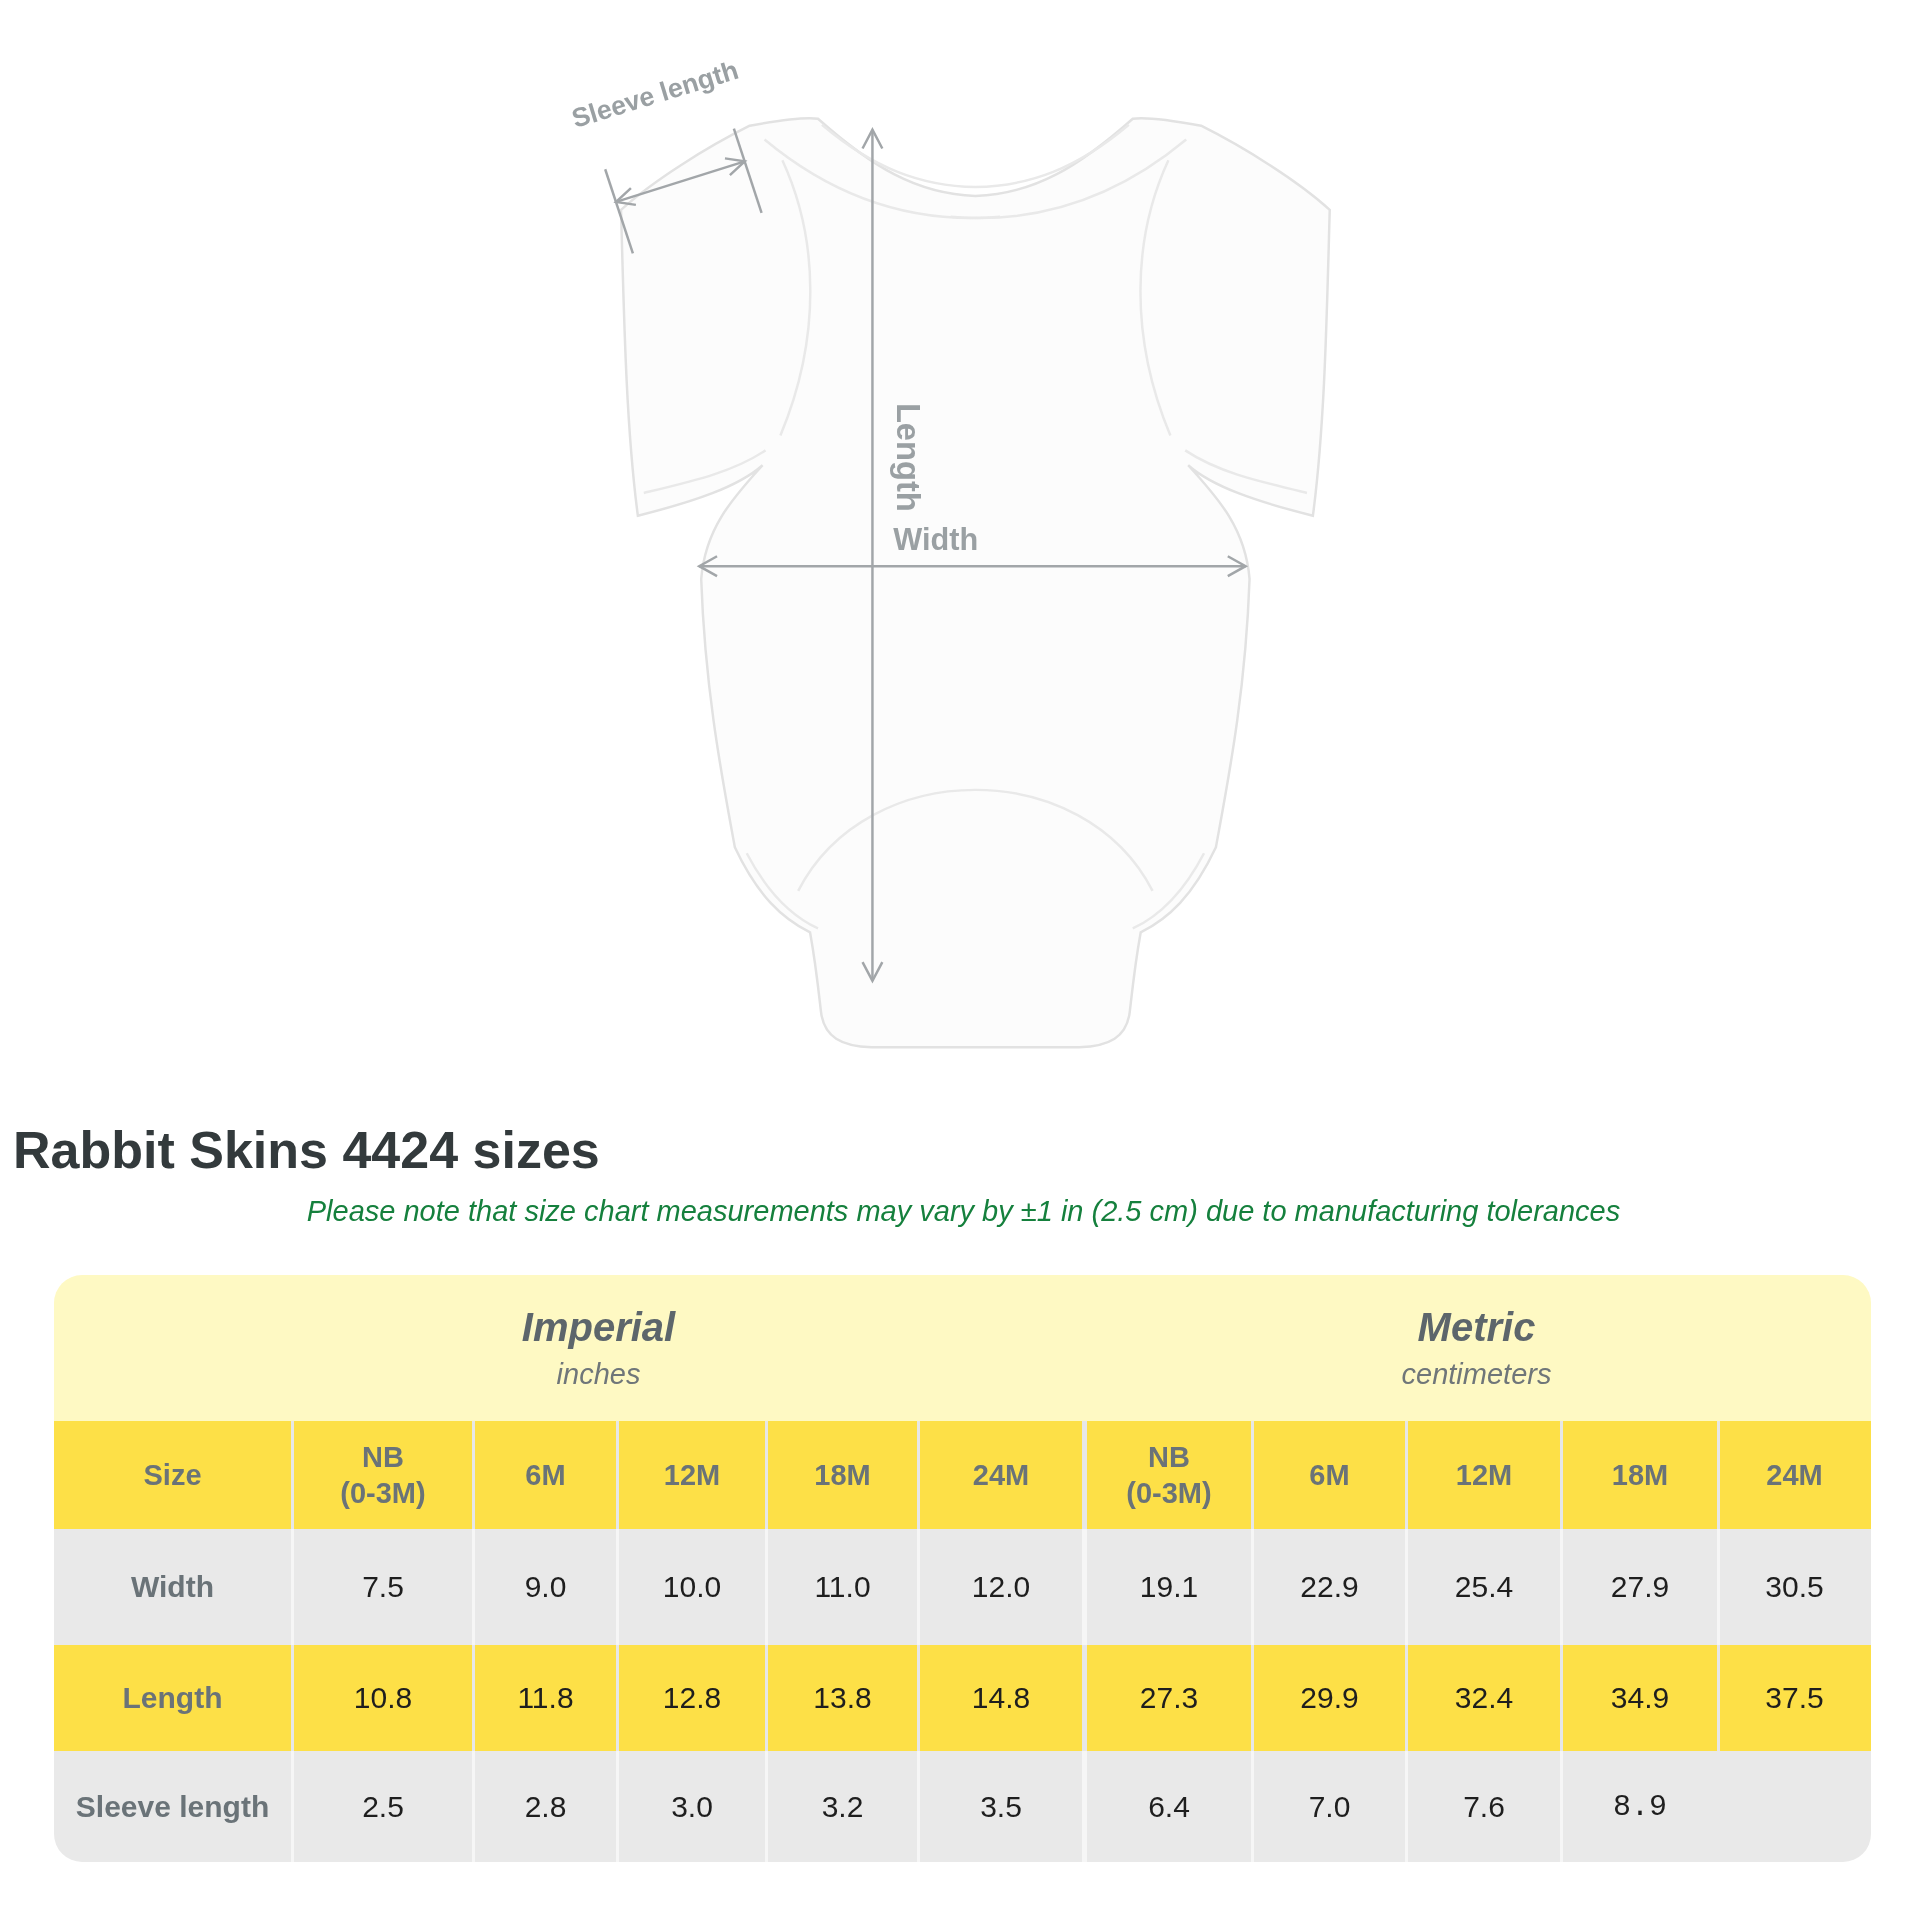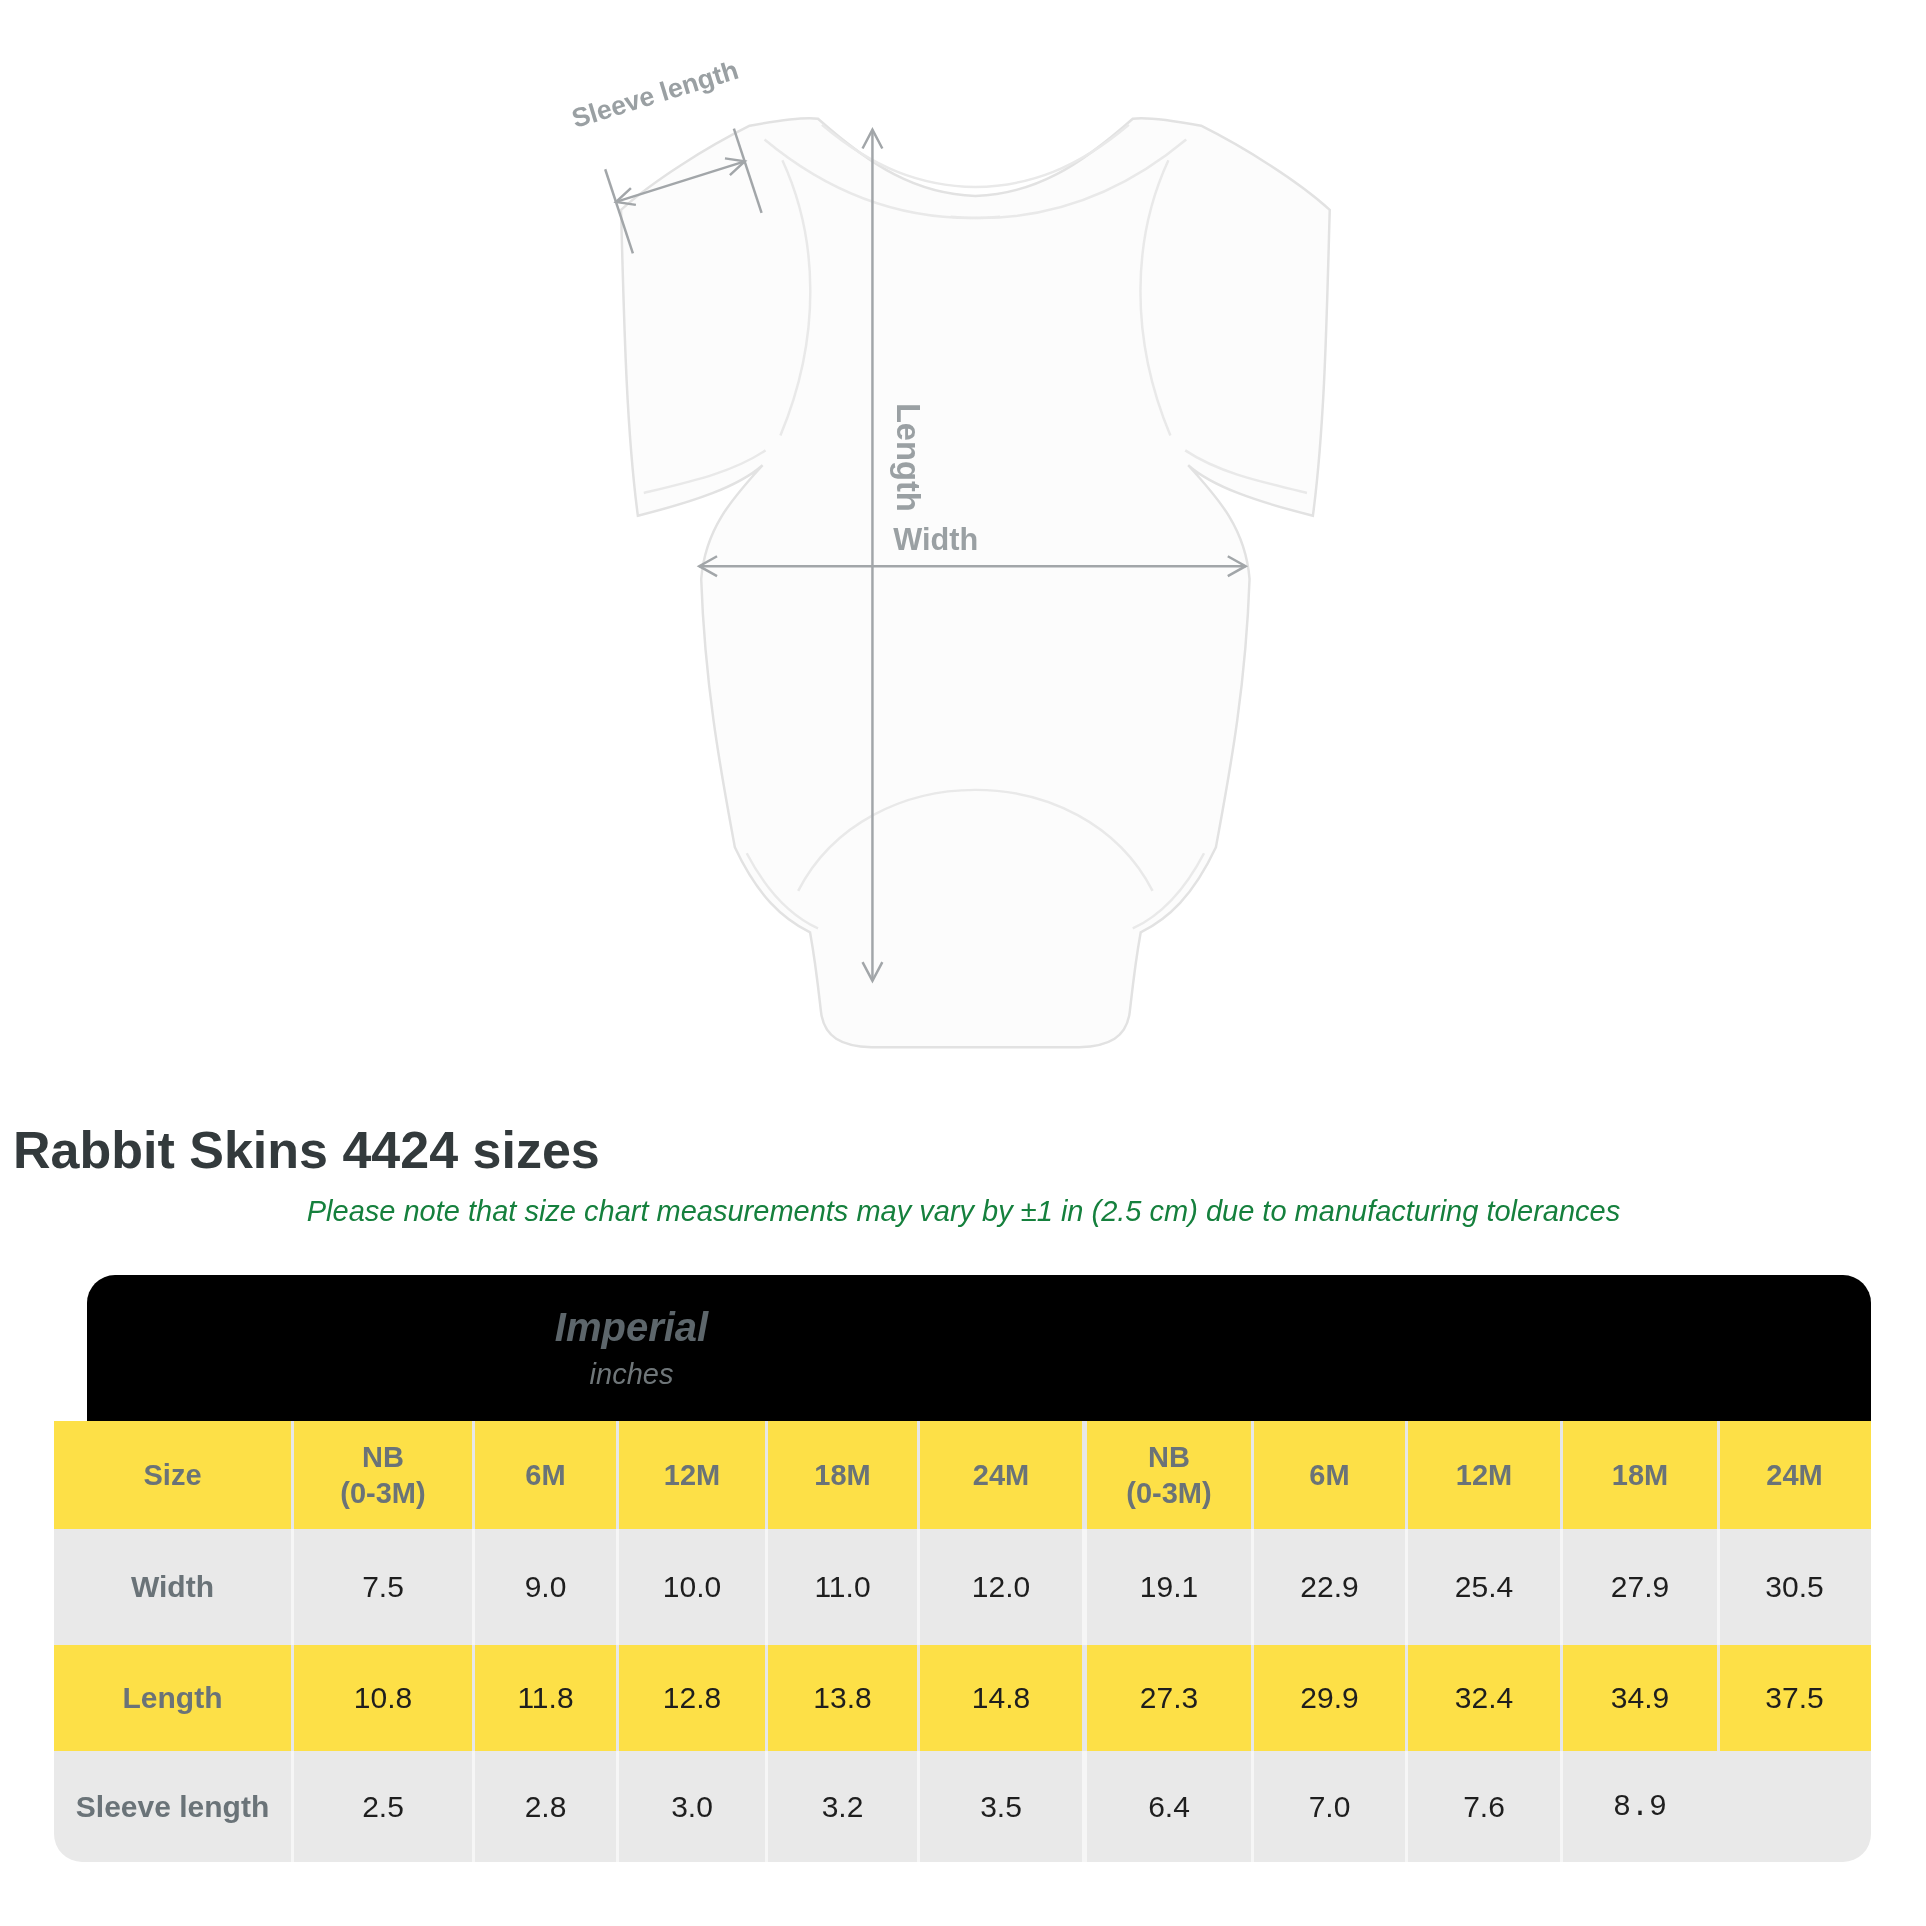--- a/index.html
+++ b/index.html
@@ -21,24 +21,23 @@
     position: absolute; top: 1195px; left: 0; width: 100%;
     margin: 0; text-align: center;
     font-size: 29px; font-style: italic; color: #15803d;
   }
 
   .sizetable {
     position: absolute; top: 1275px; left: 54px; width: 1817px;
     --cols: 237px 181px 144px 149px 152px 165px 169px 154px 155px 157px 152px;
   }
   .band {
-    height: 146px; background: #000000;
+    height: 146px; background: #fef9c3;
     border-radius: 28px 28px 0 0;
     display: flex;
-    margin-left: 33px;
   }
   .band-half {
     display: flex; flex-direction: column; align-items: center; justify-content: center;
     gap: 8px;
   }
   .band-half.imperial { width: 1028px; padding-left: 61px; box-sizing: border-box; }
   .band-half.metric   { width: 789px; }
   .band-label   { font-size: 40px; font-weight: bold; font-style: italic; color: #5d666b; }
   .band-sublabel{ font-size: 29px; font-style: italic; color: #6f7679; }
 
@@ -142,20 +141,24 @@
   <h1 class="title">Rabbit Skins 4424 sizes</h1>
   <p class="subtitle">Please note that size chart measurements may vary by ±1 in (2.5 cm) due to manufacturing tolerances</p>
 
   <div class="sizetable">
 
     <div class="band">
       <div class="band-half imperial">
         <div class="band-label">Imperial</div>
         <div class="band-sublabel">inches</div>
       </div>
+      <div class="band-half metric">
+        <div class="band-label">Metric</div>
+        <div class="band-sublabel">centimeters</div>
+      </div>
     </div>
 
     <div class="trow white headers">
       <div class="hdr">Size</div>
       <div class="hdr">NB
 (0-3M)</div>
       <div class="hdr">6M</div>
       <div class="hdr">12M</div>
       <div class="hdr">18M</div>
       <div class="hdr">24M</div>

